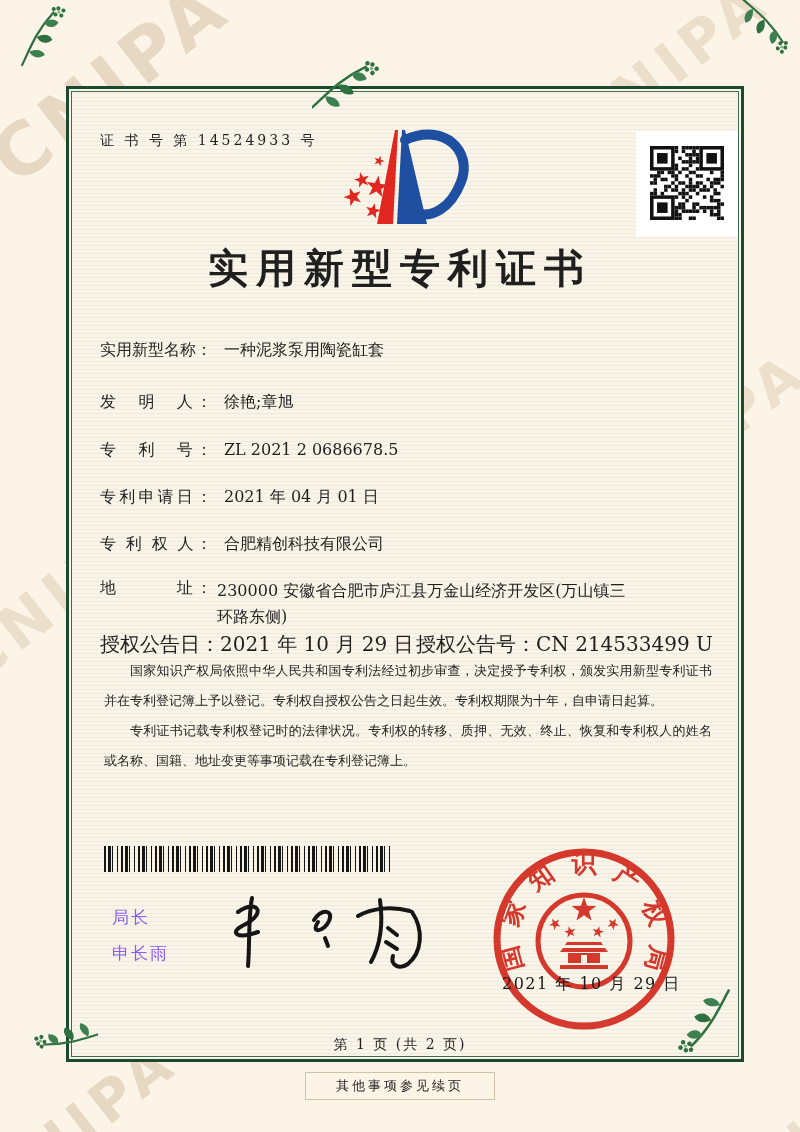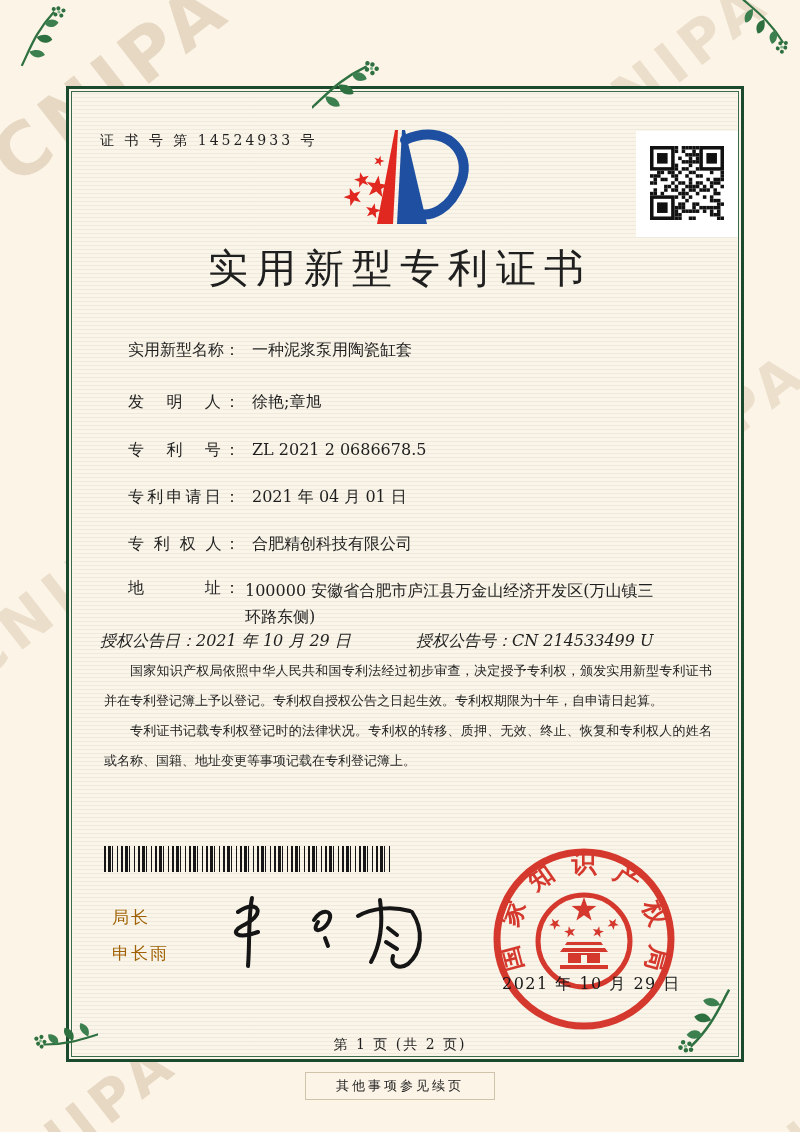--- a/index.html
+++ b/index.html
@@ -8,31 +8,31 @@
   
   .wm{position:absolute;font-family:"DejaVu Sans","Liberation Sans",sans-serif;font-weight:700;
       color:rgba(199,176,143,.42);transform:rotate(-38deg);letter-spacing:7px;z-index:1;white-space:nowrap;}
   
   .frame{position:absolute;left:66px;top:86px;width:672px;height:970px;border:3px solid #1c4a2e;z-index:2;background:#fbf5e9;}
   .frame-inner{position:absolute;inset:2px;border:1px solid #3a6a4c;}
   .pattern{position:absolute;inset:4px;
       background:repeating-linear-gradient(180deg,rgba(142,164,138,.13) 0px,rgba(142,164,138,.13) 1px,transparent 1px,transparent 4px);}
   .abs{position:absolute;z-index:3;}
   .cert-no{left:100px;top:132px;font-size:14px;letter-spacing:3px;}
-  .title{left:0;right:0;top:241px;text-align:center;font-size:40px;font-weight:400;letter-spacing:8px;}
+  .title{left:0;right:0;top:241px;text-align:center;font-size:40px;font-weight:700;letter-spacing:8px;}
   .frow{left:100px;font-size:16px;white-space:nowrap;}
-  .f-label{display:inline-block;width:112px;text-align:justify;text-align-last:justify;vertical-align:top;margin-left:28px;}
+  .f-label{display:inline-block;width:112px;text-align:justify;text-align-last:justify;vertical-align:top;}
   .f-value{margin-left:12px;}
   .addr-lines{display:inline-block;vertical-align:top;margin-left:5px;line-height:26px;white-space:normal;width:480px;}
-  .grant-pair{font-size:16px;white-space:nowrap;font-style:italic;}
+  .grant-pair{font-size:20px;white-space:nowrap;}
   .paragraphs{left:104px;top:656px;width:608px;font-size:13px;line-height:30px;text-align:justify;}
   .paragraphs p{margin:0;text-indent:2em;}
   .barcode{left:104px;top:846px;width:287px;height:26px;
       background:repeating-linear-gradient(90deg,#161616 0 2px,transparent 2px 4px,#161616 4px 7px,transparent 7px 8px,#161616 8px 9px,transparent 9px 13px,#161616 13px 14px,transparent 14px 17px);}
-  .signer{font-family:"DejaVu Sans","Liberation Sans",sans-serif;font-size:17px;letter-spacing:2px;color:#a16207;}
+  .signer{font-family:"DejaVu Sans","Liberation Sans",sans-serif;font-size:17px;letter-spacing:2px;color:#8b5cf6;}
   .signer-title{left:112px;top:906px;}
   .signer-name{left:112px;top:942px;}
   .sig-svg{left:222px;top:884px;}
   .seal-svg{left:489px;top:844px;z-index:3;}
   .seal-date{left:502px;top:974px;font-size:16px;letter-spacing:1.5px;color:#181818;z-index:4;}
   .page-info{left:0;right:0;top:1036px;text-align:center;font-size:14px;letter-spacing:2px;}
   .cont-note{left:50%;top:1072px;transform:translateX(-50%);font-size:13px;letter-spacing:3px;
       border:1px solid #cfc4a9;padding:4px 30px;background:#fcf4e7;white-space:nowrap;z-index:3;}
   .orn{position:absolute;z-index:4;}
 </style>
@@ -270,21 +270,21 @@
   <div class="abs frow" style="top:440px">
     <span class="f-label">专　利　号：</span><span class="f-value">ZL 2021 2 0686678.5</span>
   </div>
   <div class="abs frow" style="top:487px">
     <span class="f-label">专利申请日：</span><span class="f-value">2021 年 04 月 01 日</span>
   </div>
   <div class="abs frow" style="top:534px">
     <span class="f-label">专 利 权 人：</span><span class="f-value">合肥精创科技有限公司</span>
   </div>
   <div class="abs frow" style="top:578px">
-    <span class="f-label">地　　　址：</span><span class="addr-lines"><span>100000  安徽省合肥市庐江县万金山经济开发区(万山镇三</span><br><span>环路东侧)</span></span>
+    <span class="f-label">地　　　址：</span><span class="addr-lines"><span>230000  安徽省合肥市庐江县万金山经济开发区(万山镇三</span><br><span>环路东侧)</span></span>
   </div>
 
   <div class="abs grant-pair" style="left:100px;top:631px">
     <span>授权公告日：</span><span>2021 年 10 月 29 日</span>
   </div>
   <div class="abs grant-pair" style="left:416px;top:631px">
     <span>授权公告号：</span><span>CN 214533499 U</span>
   </div>
 
   <div class="abs paragraphs">

